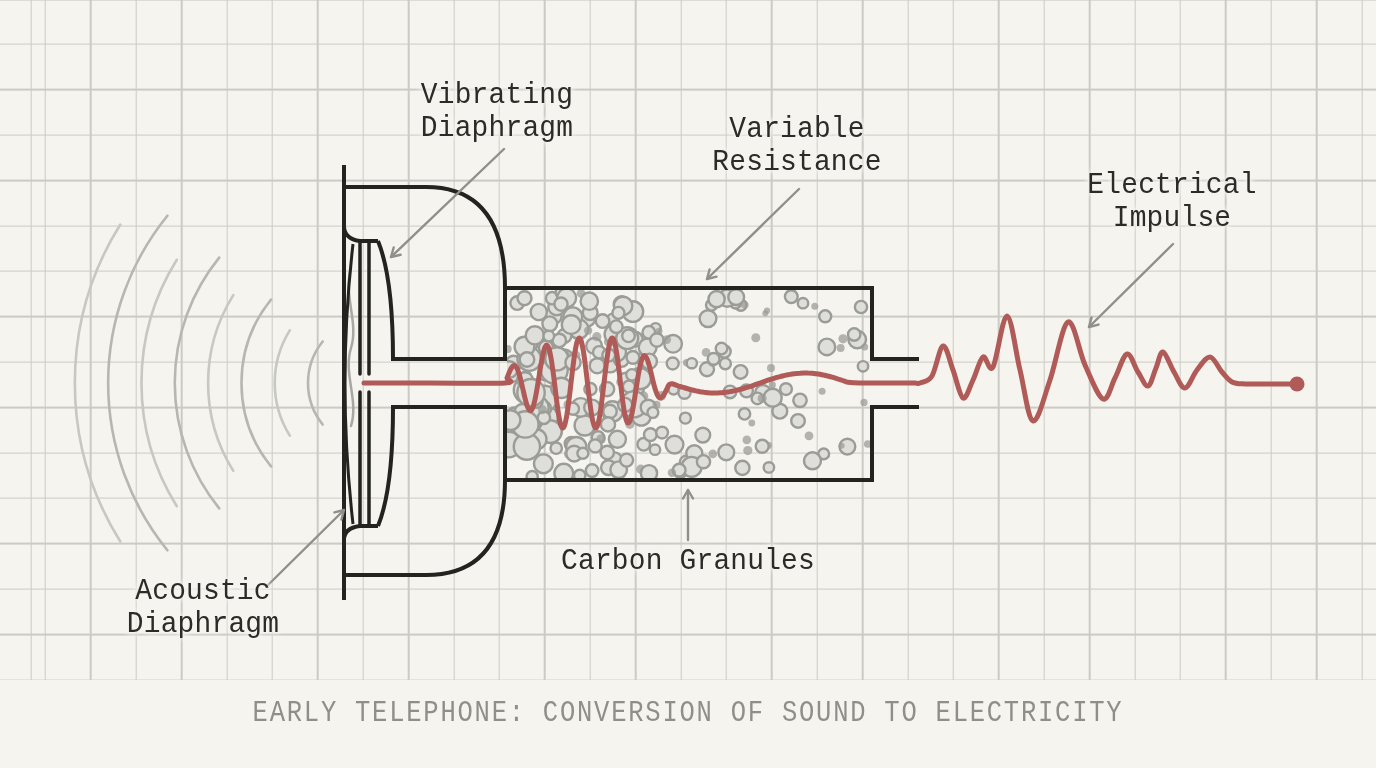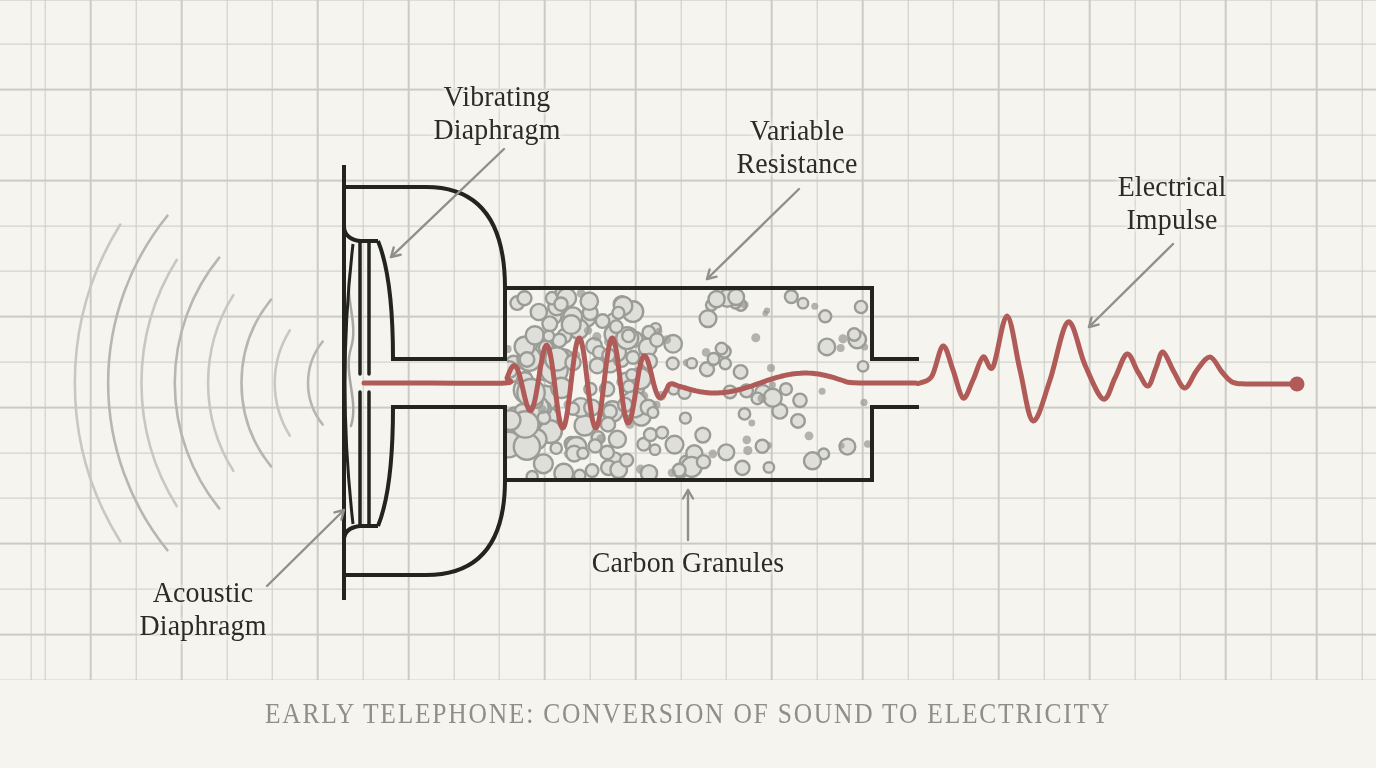--- a/index.html
+++ b/index.html
@@ -1,19 +1,19 @@
 <!DOCTYPE html>
 <html style="--bg: #f5f4ef; --grid: #cbcbc5; --ink: #23231f; --accent: #b05b57; --arrow: #90908a; --caption-color: #8f8f88; --label-color: #2b2b27; --sound-wave-dark: #b7b7b2; --sound-wave-light: #c8c8c3; --granule-stroke: #9c9c97; --granule-fill: #dededa;"><head>
 <meta charset="utf-8">
 <style>
   html,body{margin:0;padding:0;}
   .stage{
     position:relative; width:1376px; height:768px; overflow:hidden;
     background:var(--bg,#f5f4ef);
-    font-family:Liberation Serif, serif;
+    font-family:Liberation Mono, monospace;
   }
   .grid{
     position:absolute; left:0; top:0; width:1376px; height:680px;
     background-image:
       repeating-linear-gradient(to right,  var(--grid) 0 1.4px, transparent 1.4px 45.4px),
       repeating-linear-gradient(to bottom, var(--grid) 0 1.4px, transparent 1.4px 45.4px);
     background-position: 44.7px 0px, 0px 43.6px;
   }
   svg.art{position:absolute; left:0; top:0;}
   .ink{stroke:var(--ink); stroke-width:4; fill:none;}

